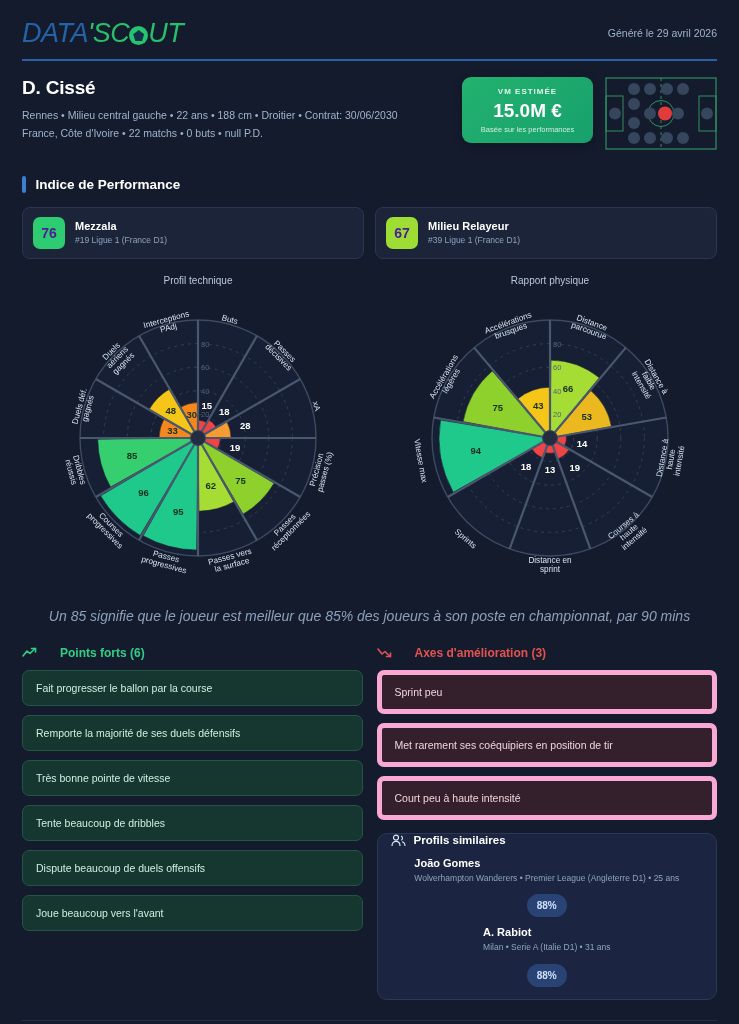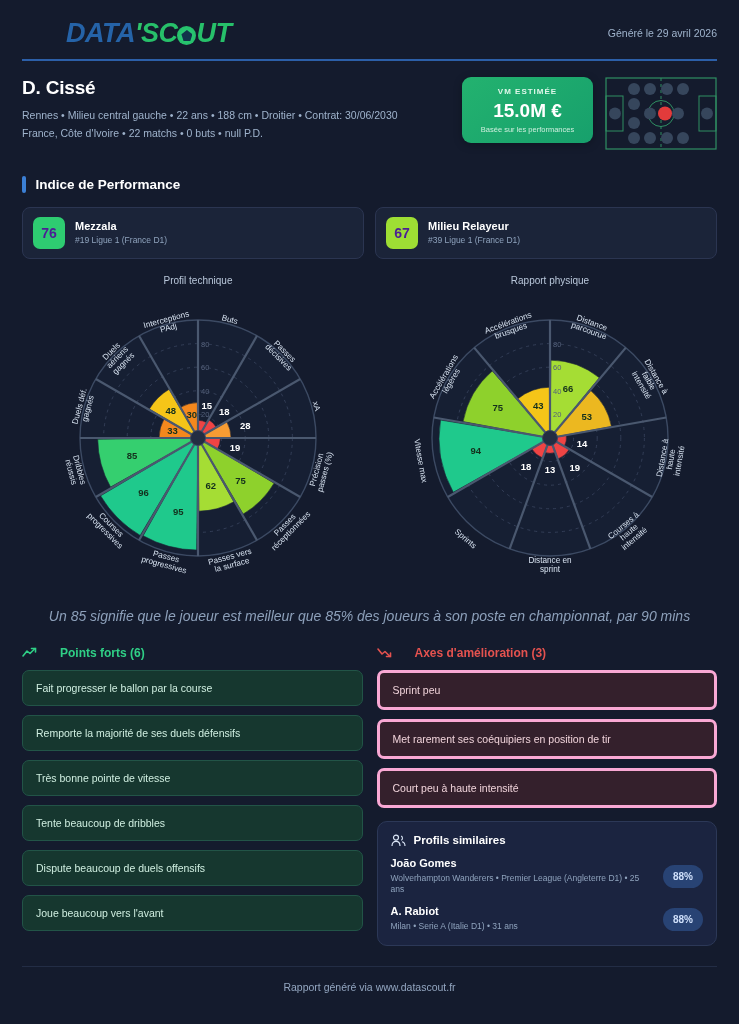--- a/index.html
+++ b/index.html
@@ -7,21 +7,21 @@
     width: 739px; height: 1024px;
     background: #141b2d;
     font-family: "Liberation Sans", sans-serif;
     color: #e8edf5;
     overflow: hidden;
   }
   .page { position: relative; width: 739px; height: 1024px; padding: 0 22px; }
 
   
   .header { display:flex; align-items:flex-start; justify-content:space-between; padding-top: 18px; }
-  .logo { font-size: 27px; font-weight: 700; font-style: italic; letter-spacing: -0.5px; display:flex; align-items:center;margin-left:44px;}
+  .logo { font-size: 27px; font-weight: 400; font-style: italic; letter-spacing: -0.5px; display:flex; align-items:center;}
   .logo .data { color: #2563a8; }
   .logo .apos { color: #2fc46b; }
   .logo .sc { color: #27c06a; }
   .logo .ball { display:inline-block; width:19px; height:19px; border-radius:50%;
      background: radial-gradient(circle at 50% 50%, #2dd17a 0%, #22b864 100%);
      position:relative; margin: 0 0px; transform: translateY(2px);}
   .logo .ball:before { content:""; position:absolute; inset:4px; background:#11324a;
      clip-path: polygon(50% 0%, 100% 38%, 81% 100%, 19% 100%, 0% 38%); }
   .logo .ut { color: #27c06a; }
   .gen-date { font-size: 10.5px; color: #9fb3cc; padding-top: 9px; }
@@ -64,26 +64,26 @@
   .radar-note { text-align:center; font-size: 14px; font-style: italic; color:#8da0ba; margin-top: 6px;}
 
   
   .cols { display:flex; gap: 14px; margin-top: 22px; }
   .col { flex:1; }
   .colhead { display:flex; align-items:center; gap:23px; font-size: 12px; font-weight:700; margin-bottom: 10px;}
   .colhead.good { color:#2fcf86; }
   .colhead.bad { color:#e4524f; }
   .pill { border-radius: 7px; padding: 11px 13px; font-size: 10.5px; margin-bottom: 9px; }
   .pill.good { background:#16372f; border:1px solid #225447; color:#cfeee0; }
-  .pill.bad  { background:#34202c; border:3px solid #f9a8d4; color:#f0d3da; }
-
-  
-  .simcard { background:#1b2440; border:1px solid #2c3857; border-radius:10px; padding: 12px 13px 10px; }
+  .pill.bad  { background:#34202c; border:5px solid #f9a8d4; color:#f0d3da; }
+
+  
+  .simcard { background:#1b2440; border:1px solid #2c3857; border-radius:10px; padding: 0 13px 10px; }
   .simhead { display:flex; align-items:center; gap:8px; font-size:11.5px; font-weight:700; color:#ffffff; margin-bottom:10px;}
-  .simrow { display:flex; align-items:center; justify-content:space-between; gap:10px; margin-bottom: 9px; }
+  .simrow { display:flex; align-items:center; justify-content:space-between; gap:10px; margin-bottom: 9px; flex-direction: column; }
   .simrow:last-child { margin-bottom: 2px; }
   .simname { font-size: 11px; font-weight:700; color:#fff; }
   .simsub { font-size: 8.5px; color:#8fa3bd; margin-top: 4px; line-height:1.4; }
   .simpct { background:#284374; color:#cfe0fb; font-size:10px; font-weight:700;
       border-radius: 13px; padding: 6px 10px; flex:none; }
 
   
   .footdiv { height:1px; background:#232d45; margin-top: 20px; }
   .footer { text-align:center; font-size: 10.5px; color:#93a6c0; padding-top: 14px; }
 </style>

